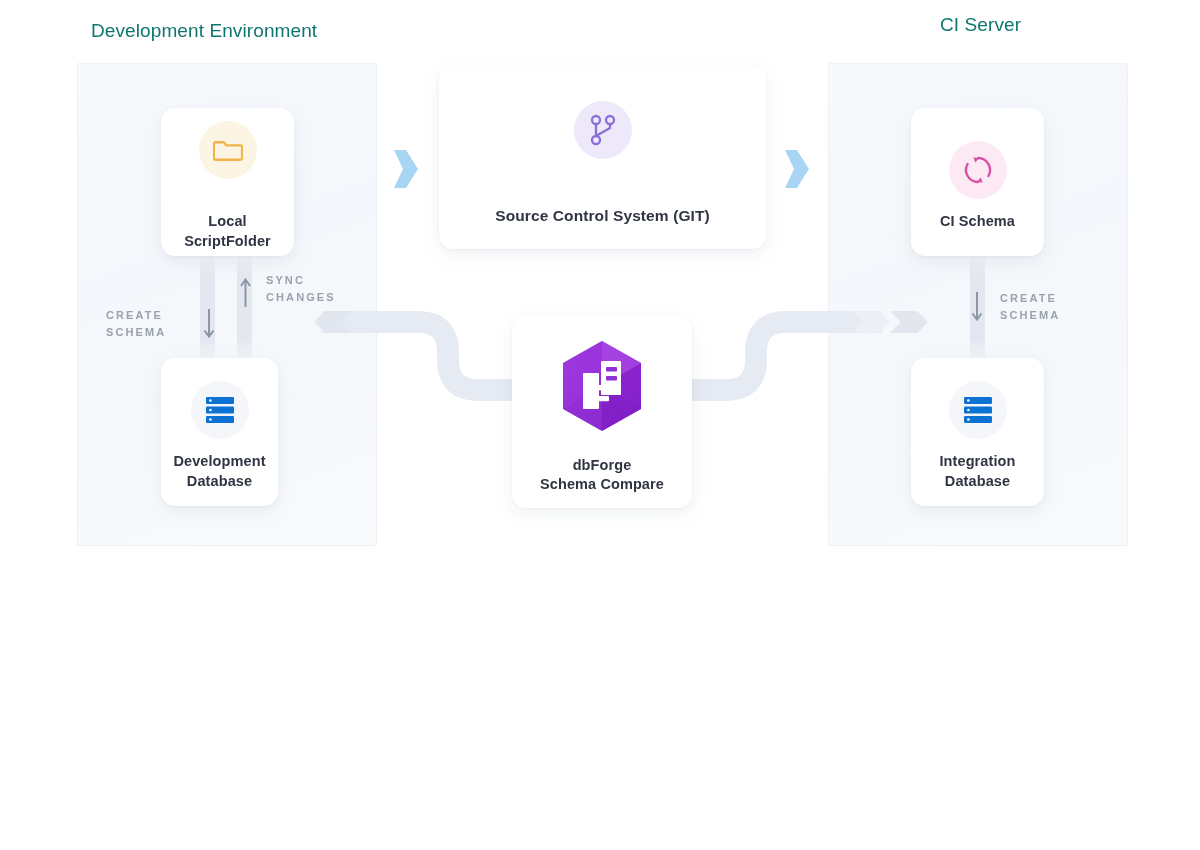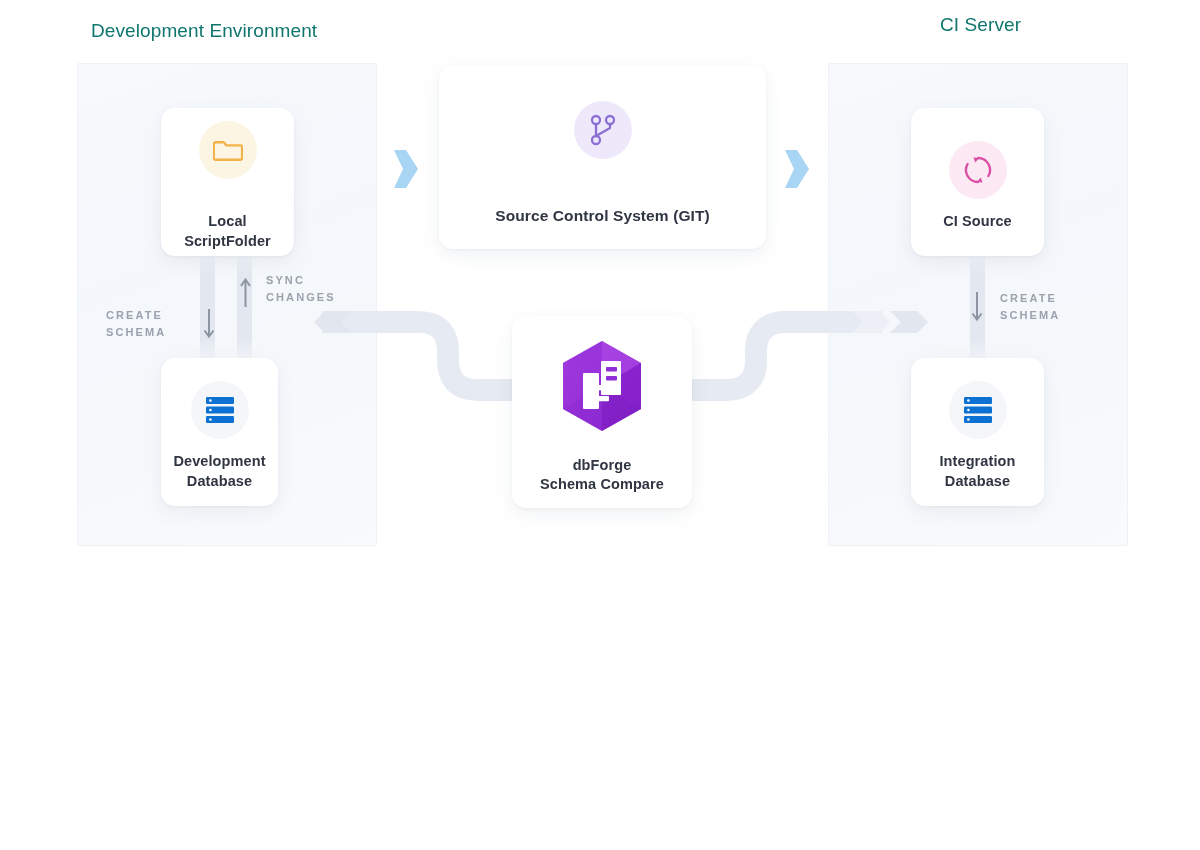--- a/index.html
+++ b/index.html
@@ -233,21 +233,21 @@
 
   <div class="card" id="card-ciprocess">
     <div class="icon-circle">
       <svg width="32" height="32" viewBox="0 0 32 32">
         <path d="M16 4 a12 12 0 0 1 10.4 18" fill="none" stroke="#d94fa4" stroke-width="2.4" stroke-linecap="round"></path>
         <path d="M16 28 a12 12 0 0 1 -10.4 -18" fill="none" stroke="#d94fa4" stroke-width="2.4" stroke-linecap="round"></path>
         <path d="M11.5 3.2 L16.8 4.4 L13.2 8.4 Z" fill="#d94fa4"></path>
         <path d="M20.5 28.8 L15.2 27.6 L18.8 23.6 Z" fill="#d94fa4"></path>
       </svg>
     </div>
-    <div class="card-label"><span>CI Source</span></div>
+    <div class="card-label"><span>CI Schema</span></div>
   </div>
 
   <div class="card" id="card-intdb">
     <div class="icon-circle">
       <svg width="32" height="30" viewBox="0 0 32 30">
         <rect x="2" y="2" width="28" height="7" rx="1.2" fill="#0b72d4"></rect>
         <rect x="2" y="11.5" width="28" height="7" rx="1.2" fill="#0b72d4"></rect>
         <rect x="2" y="21" width="28" height="7" rx="1.2" fill="#0b72d4"></rect>
         <circle cx="6.4" cy="5.5" r="1.3" fill="#ffffff"></circle>
         <circle cx="6.4" cy="15" r="1.3" fill="#ffffff"></circle>

